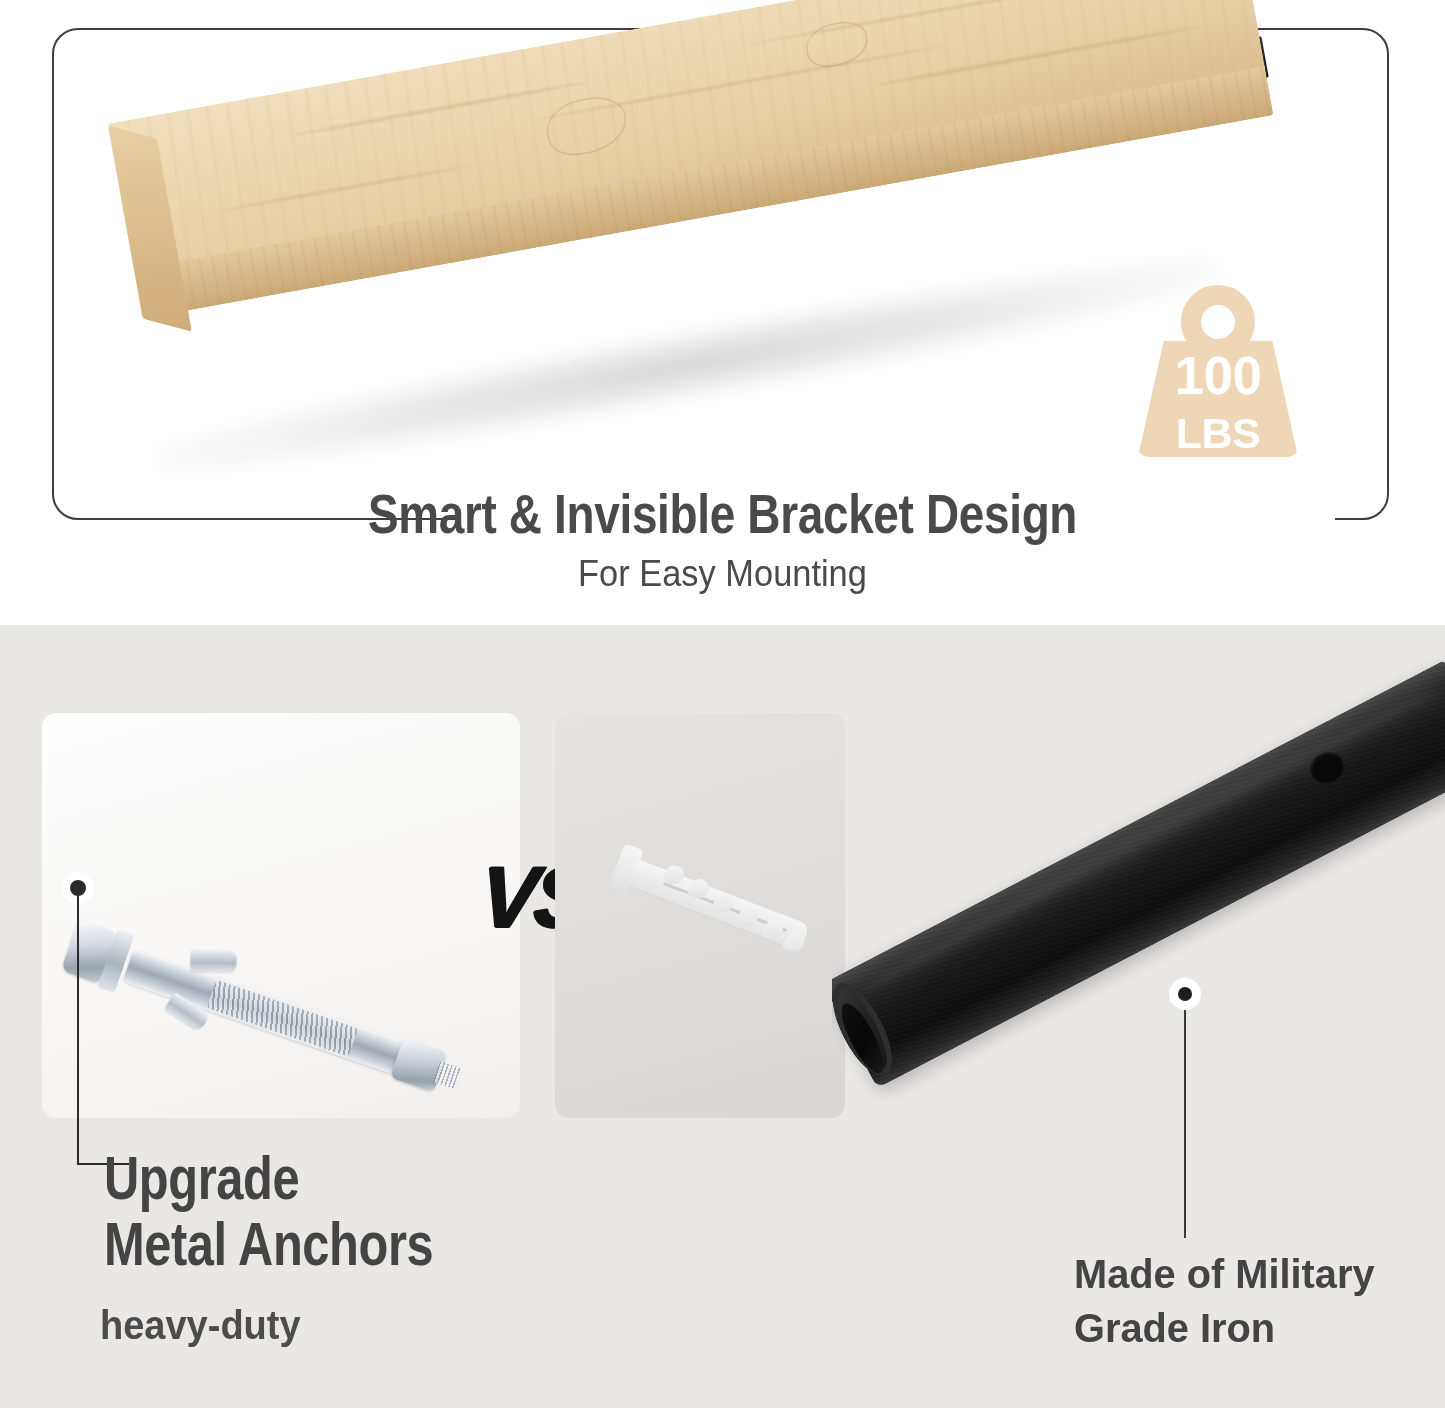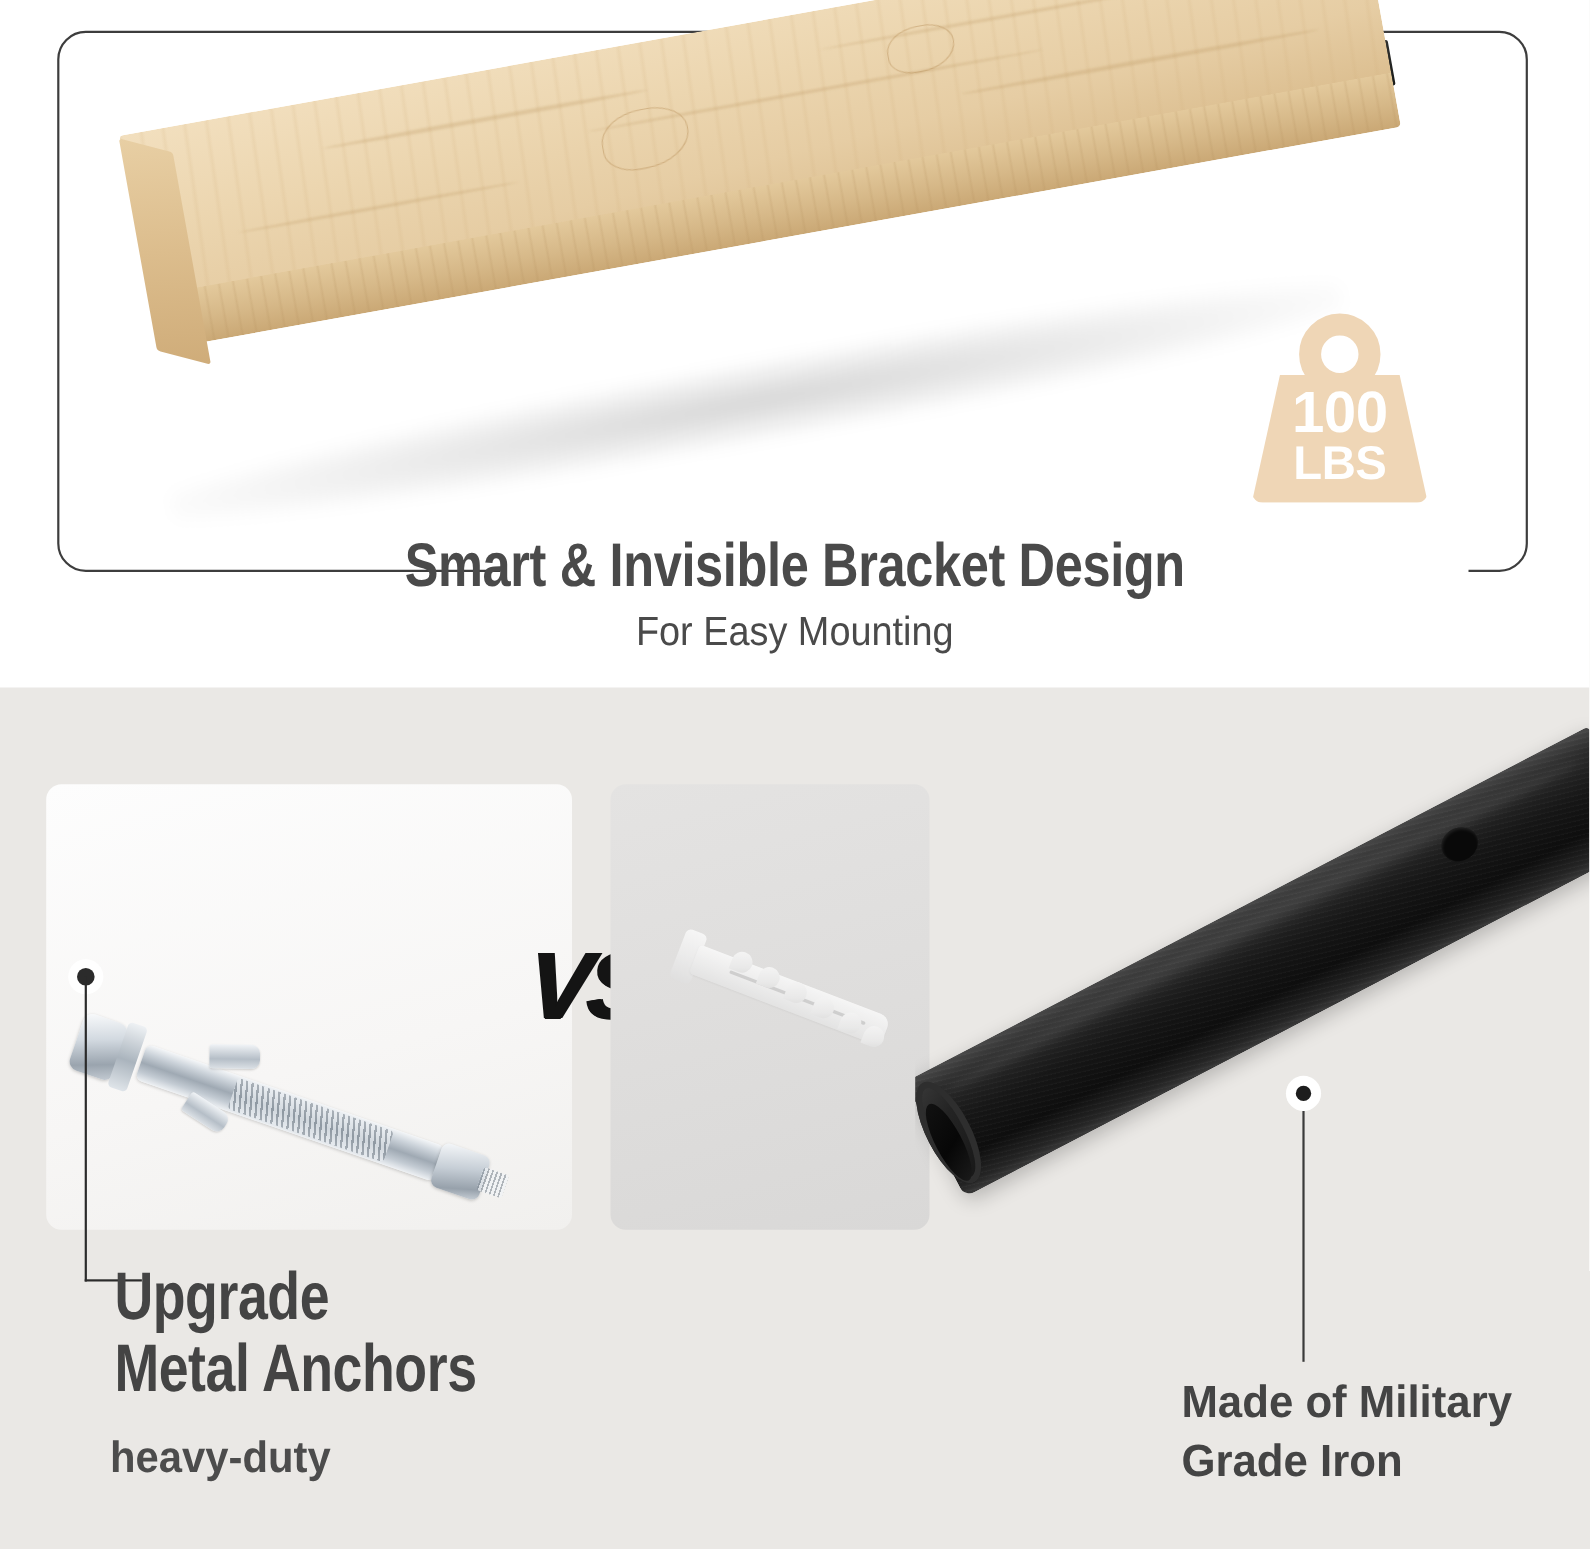--- a/index.html
+++ b/index.html
@@ -154,21 +154,21 @@
     position: absolute;
     left: 0; top: 66px;
     width: 164px;
     text-align: center;
     color: #ffffff;
     font-weight: bold;
     line-height: 0.94;
     letter-spacing: -0.5px;
   }
   .weight-badge .n100 { font-size: 53px; display: block; }
-  .weight-badge .nlbs { font-size: 43px; display: block; }
+  .weight-badge .nlbs { font-size: 43px; display: block; margin-top: 12px; }
 
   
   .headline {
     position: absolute;
     left: 0; top: 481px;
     width: 1445px;
     text-align: center;
     color: #4a4a4a;
     font-weight: bold;
     font-size: 56px;

